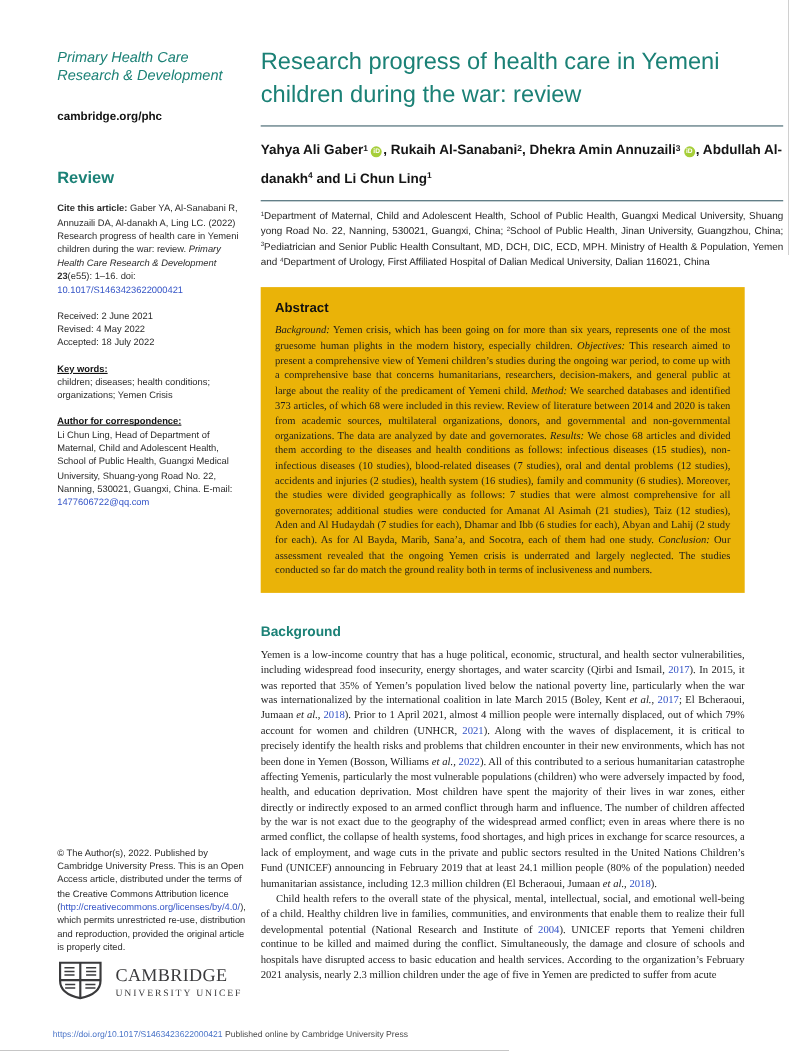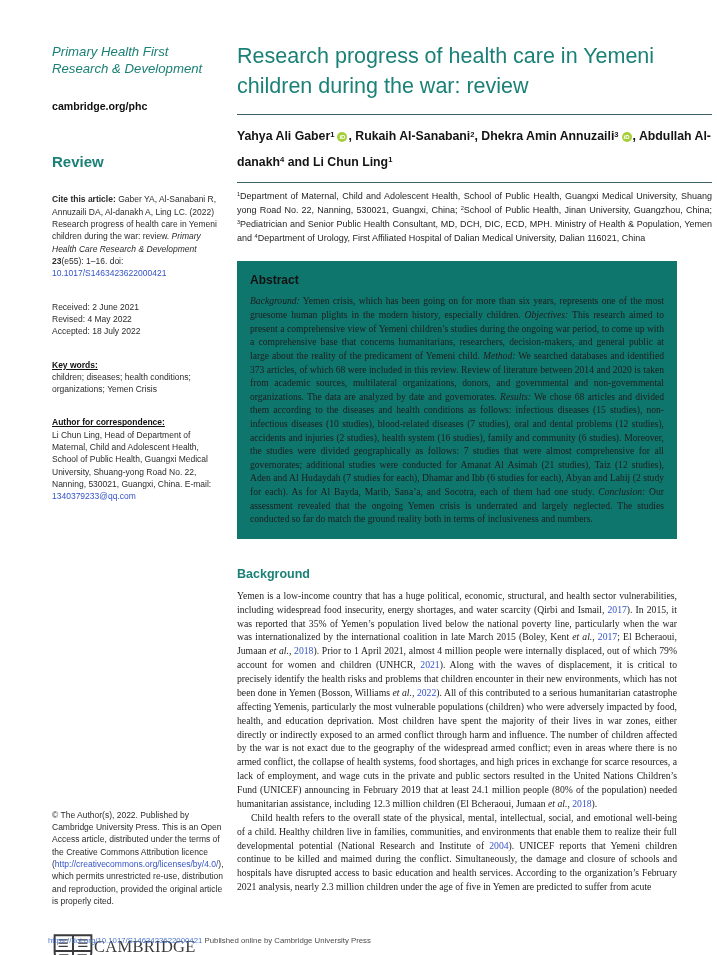--- a/index.html
+++ b/index.html
@@ -5,36 +5,36 @@
   html,body{margin:0;padding:0;background:#9a9a9a;}
   .page{position:relative;width:717px;height:955px;margin:0 auto;background:#ffffff;
         font-family:"Liberation Sans",sans-serif;overflow:hidden;}
 
   
   .sidebar{position:absolute;left:52px;top:43px;width:172px;font-size:8.5px;
            line-height:1.45;color:#2b2b2b;}
   .journal-name{color:#1b8176;font-style:italic;font-size:13.2px;line-height:1.3;}
   .journal-url{margin-top:22px;font-weight:bold;font-size:10.6px;color:#101010;}
   .section-label{margin-top:36px;color:#1b8176;font-weight:bold;font-size:15px;}
-  .side-block{margin-top:21px;}
+  .side-block{margin-top:11px;}
   .side-heading{font-weight:bold;color:#111;text-decoration:underline;}
   .copyright{margin-top:306px;}
-  .logo{margin-top:26px;display:flex;align-items:center;gap:0;color:#3a3a3c;}
+  .logo{margin-top:6px;display:flex;align-items:center;gap:11px;color:#3a3a3c;}
   .logo-name{font-family:"Liberation Serif",serif;font-size:16.5px;letter-spacing:.3px;line-height:1;}
   .logo-sub{font-family:"Liberation Serif",serif;font-size:8.8px;letter-spacing:1.7px;margin-top:2px;line-height:1;}
 
   
   .main{position:absolute;left:237px;top:0;width:475px;}
   .article-title{margin-top:42px;font-size:21.5px;line-height:1.38;color:#1b8176;}
   .rule{border:0;border-top:1.2px solid #3e606b;margin:0;}
   .rule-title{margin-top:13px;}
   .rule-authors{margin-top:7px;}
   .authors{margin-top:9px;font-weight:bold;font-size:12.3px;line-height:2.05;color:#141414;}
   .affiliations{margin-top:7px;font-size:9px;line-height:1.55;text-align:justify;color:#1e1e1e;}
-  .abstract-box{margin-top:16px;width:440px;background:#0f766e;padding:12px 13px 13px;box-sizing:border-box;}
+  .abstract-box{margin-top:16px;width:440px;background:#eab308;padding:12px 13px 13px;box-sizing:border-box;}
   .abstract-heading{font-weight:bold;font-size:12px;color:#111;margin-bottom:7px;}
   .serif{font-family:"Liberation Serif",serif;}
   .abstract-body{font-size:9.6px;line-height:1.42;text-align:justify;color:#1c1c1c;}
   .background-heading{margin-top:28px;color:#1b8176;font-weight:bold;font-size:12.5px;}
   .body-text{margin-top:8px;width:440px;font-size:9.7px;line-height:1.43;text-align:justify;
              color:#1c1c1c;max-height:380px;overflow:hidden;}
   .para2{text-indent:14px;}
 
   
   .footer{position:absolute;left:8px;top:936px;font-size:7.8px;color:#4b4b4b;margin-left:40px;}
@@ -50,21 +50,21 @@
          color:#fff;font:bold 6px/10px "Liberation Sans",sans-serif;text-align:center;
          margin:0 1px 0 3px;vertical-align:1px;font-style:normal;}
 </style>
 </head>
 <body>
 
 <div class="page">
 
   <div class="sidebar">
     <div class="journal-name">
-      <div>Primary Health First</div>
+      <div>Primary Health Care</div>
       <div>Research &amp; Development</div>
     </div>
 
     <div class="journal-url">cambridge.org/phc</div>
 
     <div class="section-label">Review</div>
 
     <div class="side-block"><span class="seg-b">Cite this article:</span><span class="seg-n"> Gaber YA, Al-Sanabani R, Annuzaili DA, Al-danakh A, Ling LC. (2022) Research progress of health care in Yemeni children during the war: review. </span><span class="seg-i">Primary Health Care Research &amp; Development</span><span class="seg-n"> </span><span class="seg-b">23</span><span class="seg-n">(e55): 1–16. doi: </span><span class="seg-a">10.1017/S1463423622000421</span></div>
 
     <div class="side-block">
@@ -73,21 +73,21 @@
       <div>Accepted: 18 July 2022</div>
     </div>
 
     <div class="side-block">
       <div class="side-heading">Key words:</div>
       <div>children; diseases; health conditions; organizations; Yemen Crisis</div>
     </div>
 
     <div class="side-block">
       <div class="side-heading">Author for correspondence:</div>
-      <div><span class="seg-n">Li Chun Ling, Head of Department of Maternal, Child and Adolescent Health, School of Public Health, Guangxi Medical University, Shuang-yong Road No. 22, Nanning, 530021, Guangxi, China. E-mail: </span><span class="seg-a">1340379233@qq.com</span></div>
+      <div><span class="seg-n">Li Chun Ling, Head of Department of Maternal, Child and Adolescent Health, School of Public Health, Guangxi Medical University, Shuang-yong Road No. 22, Nanning, 530021, Guangxi, China. E-mail: </span><span class="seg-a">1477606722@qq.com</span></div>
     </div>
 
     <div class="copyright"><span class="seg-n">© The Author(s), 2022. Published by Cambridge University Press. This is an Open Access article, distributed under the terms of the Creative Commons Attribution licence (</span><span class="seg-a">http://creativecommons.org/licenses/by/4.0/</span><span class="seg-n">), which permits unrestricted re-use, distribution and reproduction, provided the original article is properly cited.</span></div>
 
     <div class="logo">
       <span>
         <svg width="42" height="36" viewBox="0 0 64 54" aria-hidden="true">
           <path d="M4 3h56v25c0 14-13 21-28 24C17 49 4 42 4 28Z" fill="none" stroke="#3a3a3c" stroke-width="3"></path>
           <path d="M32 3v49" stroke="#3a3a3c" stroke-width="3"></path>
           <path d="M4 27h56" stroke="#3a3a3c" stroke-width="3"></path>

